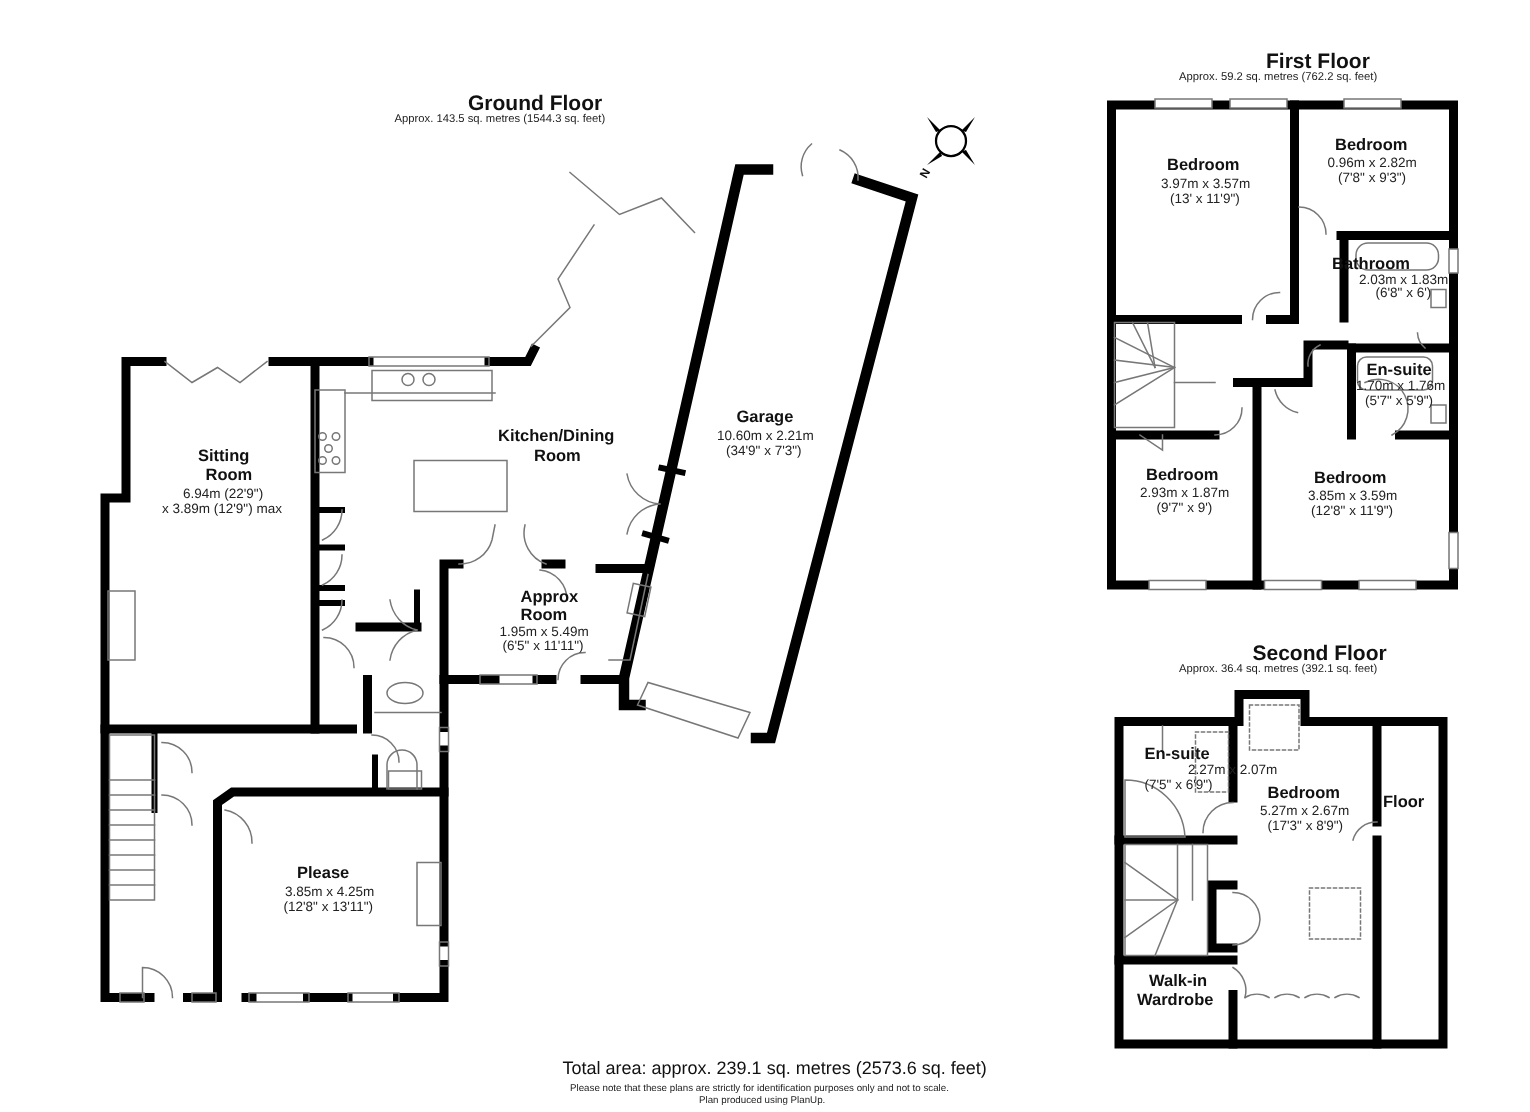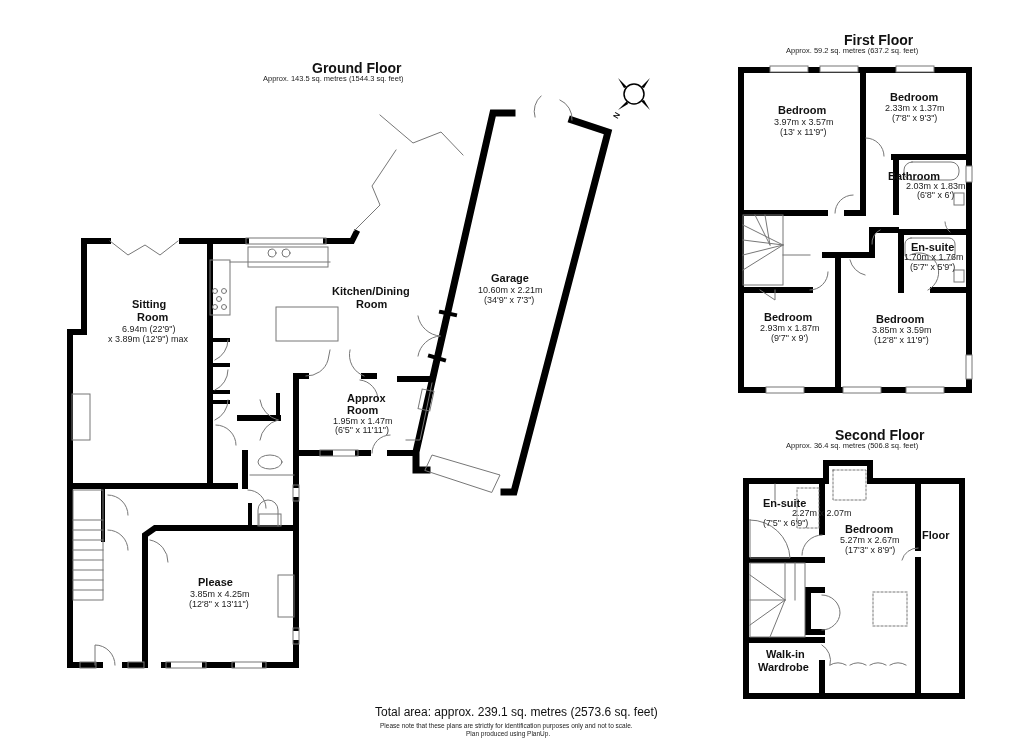--- a/index.html
+++ b/index.html
@@ -215,60 +215,60 @@
     <polygon points="7,7 16,16 10,6" fill="#000"></polygon>
   </g>
 </svg>
 
 <div class="txt" style="left:614px;top:111px;font-size:8px;font-weight:bold;transform:rotate(-60deg);">N</div>
 
 <div class="txt floor-title" style="left:290px;top:60px;">Ground Floor</div>
 <div class="txt floor-area" style="left:263px;top:75px;">Approx. 143.5 sq. metres (1544.3 sq. feet)</div>
 
 <div class="txt floor-title" style="left:822px;top:32px;">First Floor</div>
-<div class="txt floor-area" style="left:786px;top:47px;">Approx. 59.2 sq. metres (637.2 sq. feet)</div>
+<div class="txt floor-area" style="left:786px;top:47px;">Approx. 59.2 sq. metres (762.2 sq. feet)</div>
 
 <div class="txt floor-title" style="left:813px;top:427px;">Second Floor</div>
-<div class="txt floor-area" style="left:786px;top:442px;">Approx. 36.4 sq. metres (506.8 sq. feet)</div>
+<div class="txt floor-area" style="left:786px;top:442px;">Approx. 36.4 sq. metres (392.1 sq. feet)</div>
 
 <div>
   <div class="txt room-name" style="left:132px;top:298px;">Sitting</div>
   <div class="txt room-name" style="left:137px;top:311px;">Room</div>
   <div class="txt room-dim" style="left:122px;top:324px;">6.94m (22'9")</div>
   <div class="txt room-dim" style="left:108px;top:334px;">x 3.89m (12'9") max</div>
 </div>
 <div>
   <div class="txt room-name" style="left:332px;top:285px;">Kitchen/Dining</div>
   <div class="txt room-name" style="left:356px;top:298px;">Room</div>
 </div>
 <div>
   <div class="txt room-name" style="left:491px;top:272px;">Garage</div>
   <div class="txt room-dim" style="left:478px;top:285px;">10.60m x 2.21m</div>
   <div class="txt room-dim" style="left:484px;top:295px;">(34'9" x 7'3")</div>
 </div>
 <div>
   <div class="txt room-name" style="left:347px;top:392px;">Approx</div>
   <div class="txt room-name" style="left:347px;top:404px;">Room</div>
-  <div class="txt room-dim" style="left:333px;top:416px;">1.95m x 1.47m</div>
+  <div class="txt room-dim" style="left:333px;top:416px;">1.95m x 5.49m</div>
   <div class="txt room-dim" style="left:335px;top:425px;">(6'5" x 11'11")</div>
 </div>
 <div>
   <div class="txt room-name" style="left:198px;top:576px;">Please</div>
   <div class="txt room-dim" style="left:190px;top:589px;">3.85m x 4.25m</div>
   <div class="txt room-dim" style="left:189px;top:599px;">(12'8" x 13'11")</div>
 </div>
 
 <div>
   <div class="txt room-name" style="left:778px;top:104px;">Bedroom</div>
   <div class="txt room-dim" style="left:774px;top:117px;">3.97m x 3.57m</div>
   <div class="txt room-dim" style="left:780px;top:127px;">(13' x 11'9")</div>
 </div>
 <div>
   <div class="txt room-name" style="left:890px;top:91px;">Bedroom</div>
-  <div class="txt room-dim" style="left:885px;top:103px;">2.33m x 1.37m</div>
+  <div class="txt room-dim" style="left:885px;top:103px;">0.96m x 2.82m</div>
   <div class="txt room-dim" style="left:892px;top:113px;">(7'8" x 9'3")</div>
 </div>
 <div>
   <div class="txt room-name" style="left:888px;top:170px;">Bathroom</div>
   <div class="txt room-dim" style="left:906px;top:181px;">2.03m x 1.83m</div>
   <div class="txt room-dim" style="left:917px;top:190px;">(6'8" x 6')</div>
 </div>
 <div>
   <div class="txt room-name" style="left:911px;top:241px;">En-suite</div>
   <div class="txt room-dim" style="left:904px;top:252px;">1.70m x 1.76m</div>

